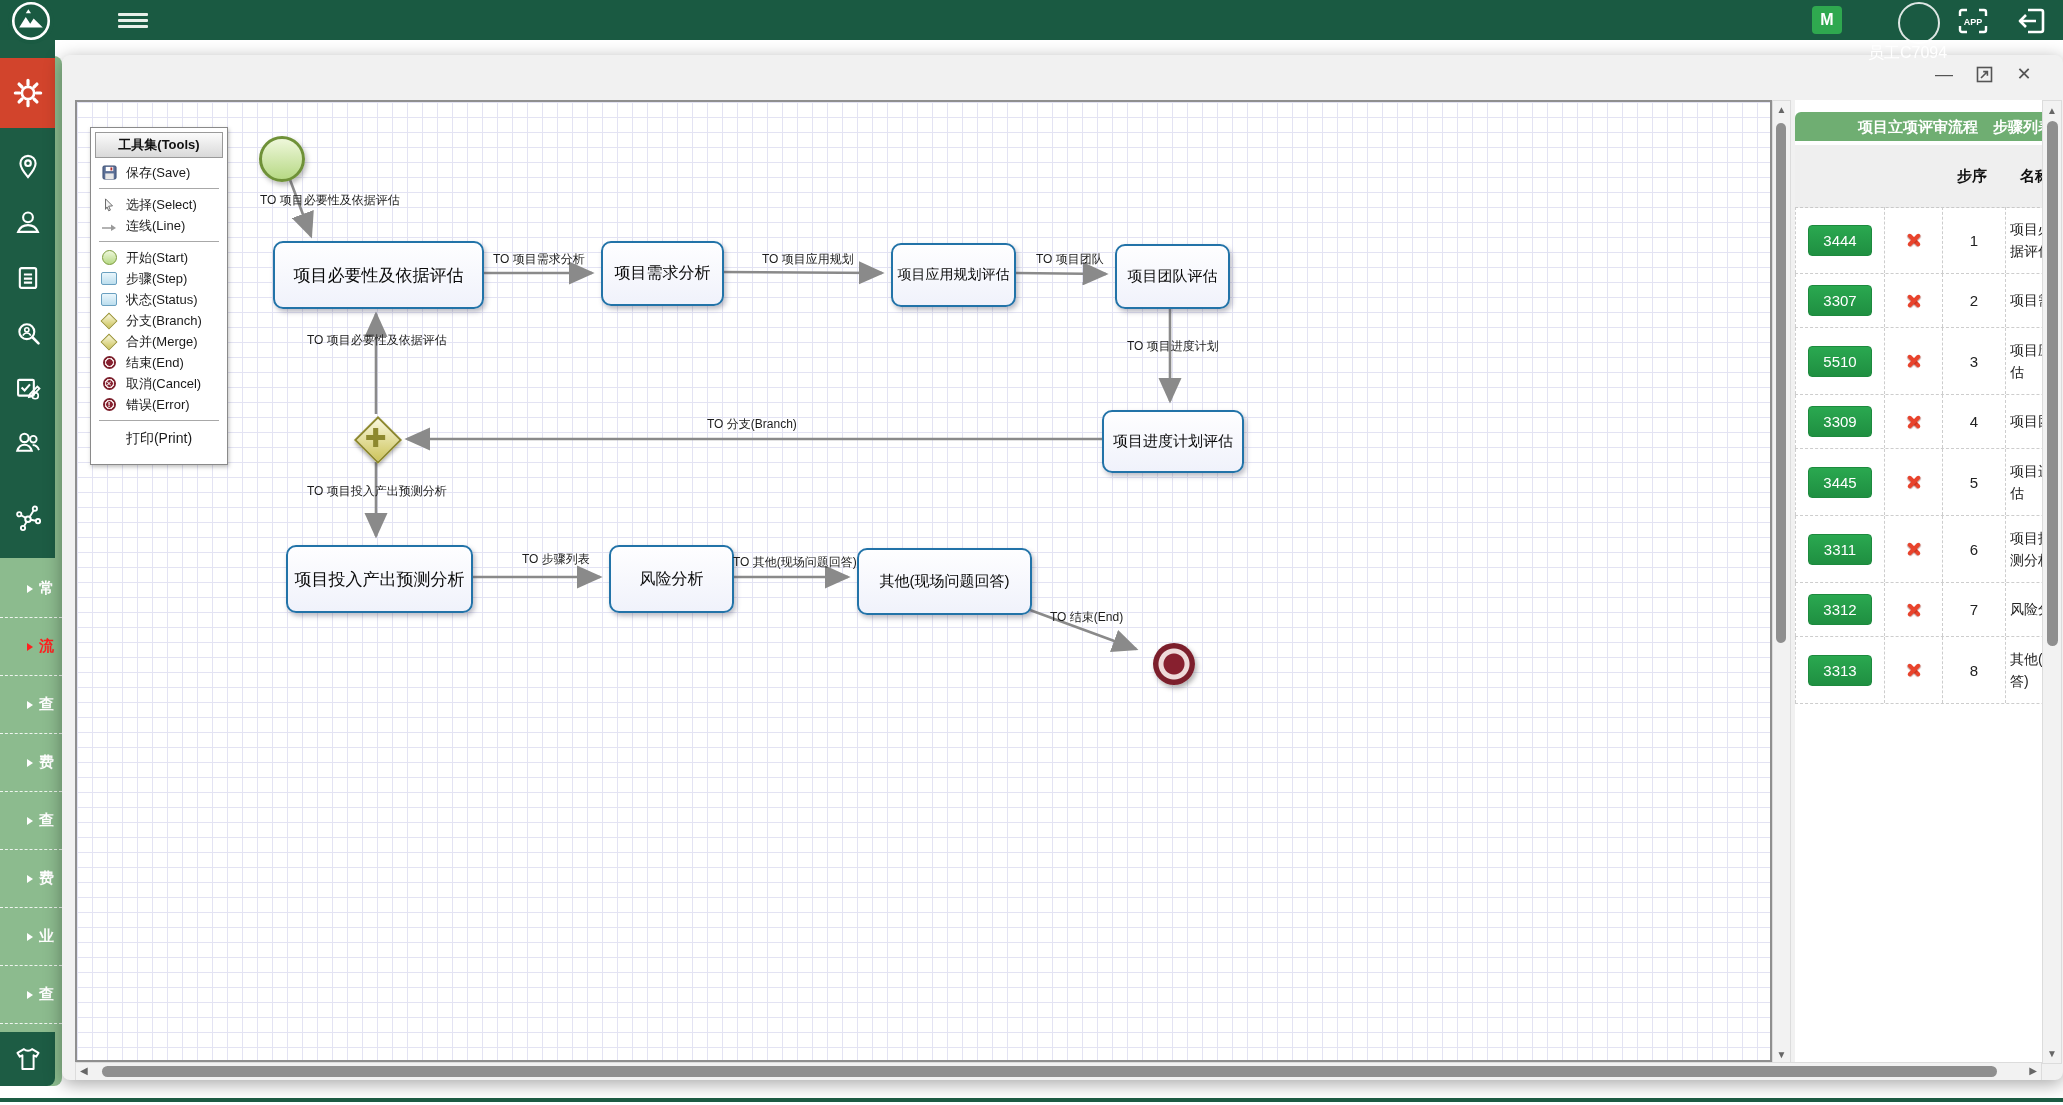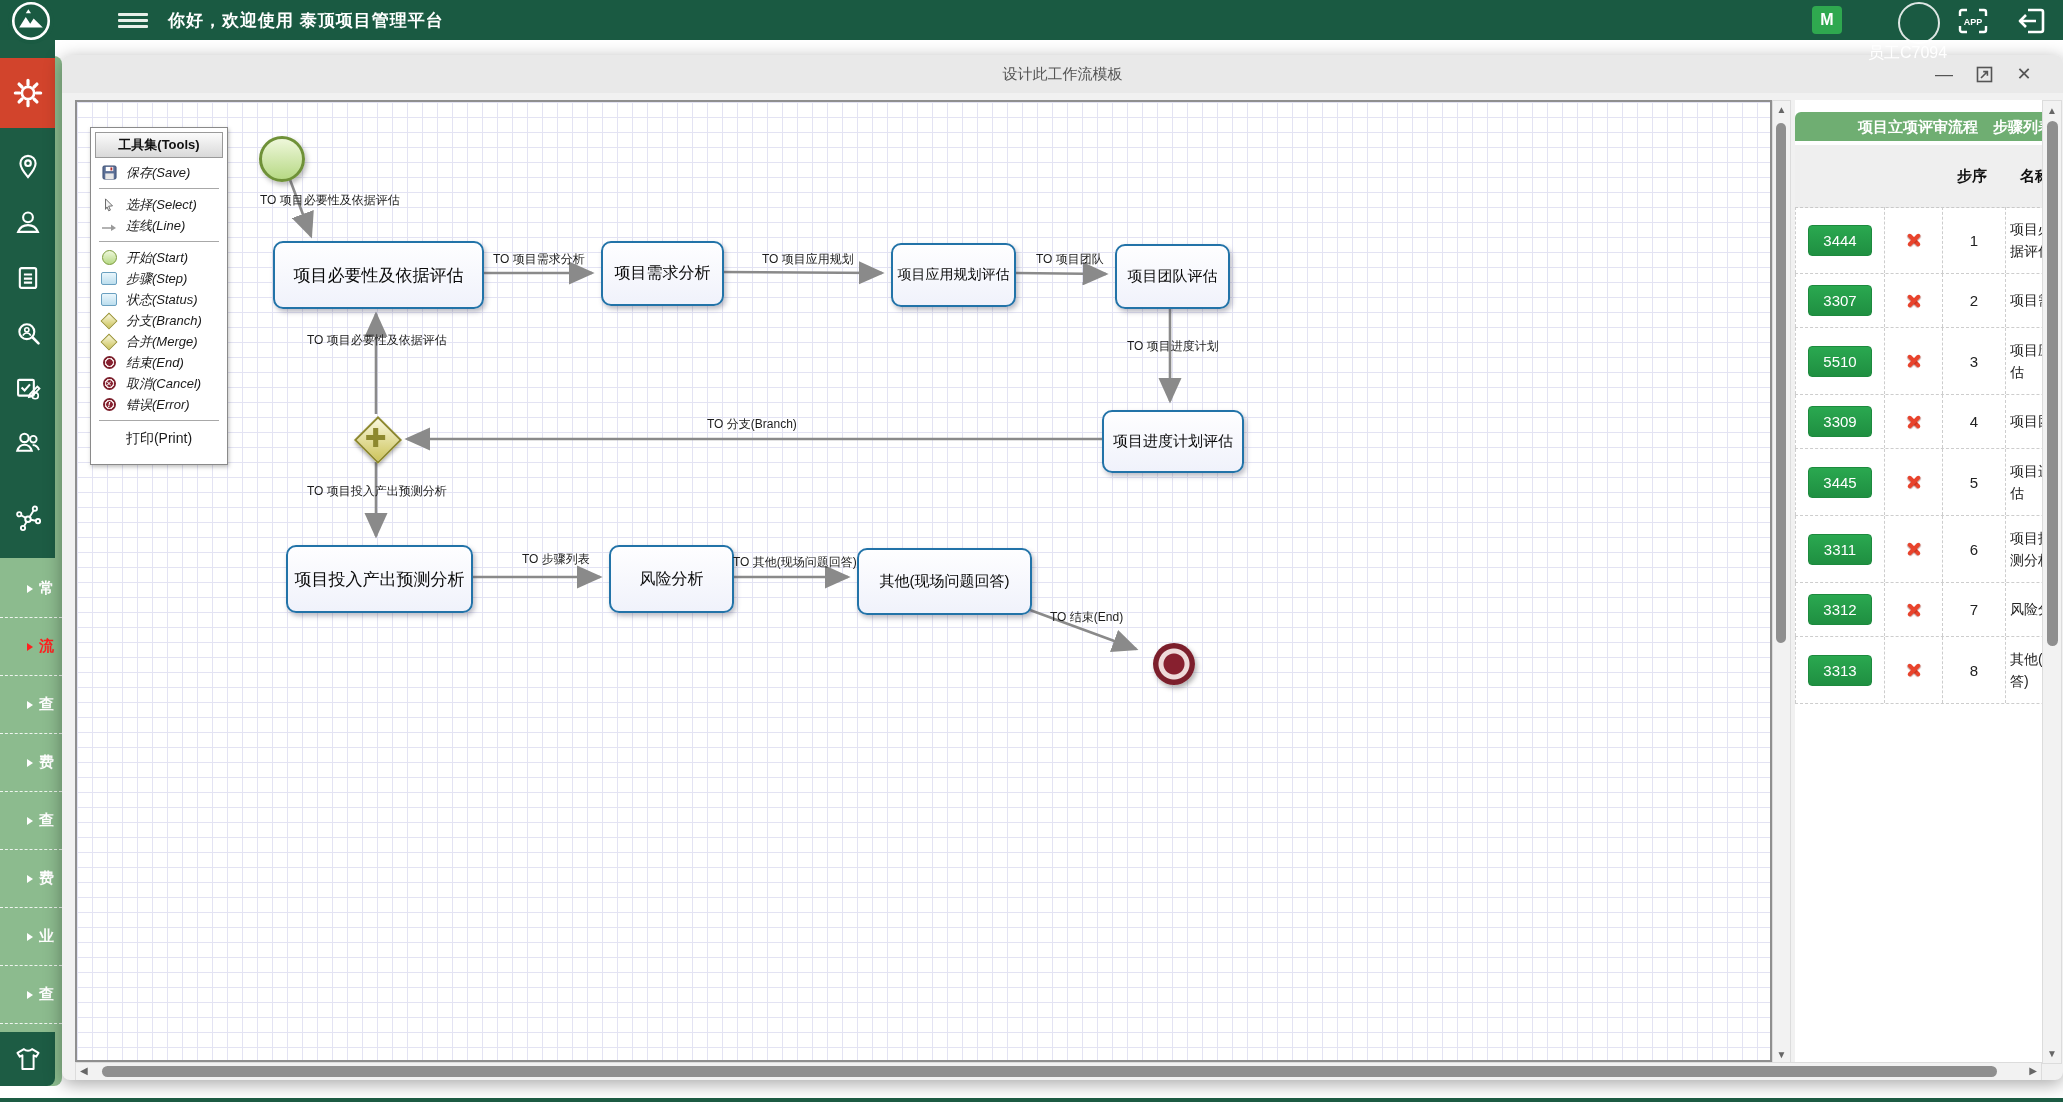--- a/index.html
+++ b/index.html
@@ -38,21 +38,21 @@
   .wf-box{position:absolute;border:2px solid #2273a8;border-radius:10px;background:linear-gradient(#fefeff,#f0f2fb);box-shadow:2px 3px 5px rgba(60,60,90,.35);display:flex;align-items:center;justify-content:center;font-size:16px;color:#0a0a0a;white-space:nowrap;cursor:move;}
   .wf-start{position:absolute;width:40px;height:40px;border-radius:50%;border:3px solid #6f9138;background:linear-gradient(#eef7da,#b7d985);box-shadow:2px 3px 5px rgba(60,60,60,.35);cursor:move;}
   .wf-end{position:absolute;width:42px;height:42px;border-radius:50%;background:radial-gradient(circle,#87202f 0 10px,#eedada 11px 15px,#7c1f2c 16px 21px);box-shadow:2px 3px 5px rgba(60,60,60,.4);cursor:move;}
   .wf-diamond{position:absolute;width:46px;height:46px;cursor:move;}
   .wf-diamond .dsq{position:absolute;left:8px;top:8px;width:30px;height:30px;transform:rotate(45deg);border:2px solid #8d882e;background:linear-gradient(135deg,#f9f7dc,#cdc45a);box-shadow:2px 2px 4px rgba(60,60,60,.4);}
   .wf-diamond .plus{position:absolute;left:50%;top:50%;transform:translate(-50%,-50%);color:#8d882e;font-size:26px;font-weight:bold;line-height:1;}
   .edge-label{position:absolute;font-size:12px;color:#1c1c1c;white-space:nowrap;}
   
   .palette{position:absolute;left:13px;top:25px;width:136px;background:#fff;border:1px solid #8a8a8a;box-shadow:1px 2px 4px rgba(0,0,0,.25);padding-bottom:14px;z-index:5;}
   .pal-head{margin:4px;background:linear-gradient(#fbfbfb,#d9d9d9);border:1px solid #9a9a9a;text-align:center;font-size:13px;font-weight:bold;color:#111;padding:3px 0;cursor:move;}
-  .pal-item{display:flex;align-items:center;gap:9px;padding:2px 0 2px 10px;font-size:13px;color:#1a1a1a;height:17px;cursor:pointer;font-style:italic;}
+  .pal-item{display:flex;align-items:center;gap:9px;padding:2px 0 2px 10px;font-size:13px;color:#1a1a1a;height:17px;cursor:pointer;}
   .pal-item .pico{width:16px;height:16px;flex:none;display:flex;align-items:center;justify-content:center;}
   .pal-sep{border-top:1px solid #a8a8a8;margin:5px 8px;}
   .pal-print{text-align:center;font-size:14px;color:#1a1a1a;padding:4px 0 2px;cursor:pointer;}
   .ico-start{width:13px;height:13px;border-radius:50%;border:1.5px solid #7a9a3a;background:linear-gradient(#eef7da,#b7d985);}
   .ico-step{width:16px;height:11px;border:1.5px solid #6aa0c0;background:linear-gradient(#eaf6fc,#bcdeee);border-radius:2px;}
   .ico-diamond{width:10px;height:10px;transform:rotate(45deg);border:1.5px solid #99922f;background:linear-gradient(135deg,#f9f7dc,#cdc45a);}
   .ico-ring{width:13px;height:13px;border-radius:50%;background:radial-gradient(circle,#87202f 0 3px,#eedada 3.5px 4.5px,#7c1f2c 5px 7px);position:relative;}
   .ico-ring.x::after{content:"\2715";position:absolute;left:50%;top:50%;transform:translate(-50%,-52%);color:#fff;font-size:7px;font-weight:bold;}
   .ico-ring.e::after{content:"!";position:absolute;left:50%;top:50%;transform:translate(-50%,-54%);color:#fff;font-size:8px;font-weight:bold;}
   
@@ -91,21 +91,20 @@
         <circle cx="16" cy="16" r="13.5" fill="none" stroke="#fff" stroke-width="2"></circle>
         <path d="M7 21l5-8 3.4 5 2.6-4 7 7z" fill="#fff"></path>
         <path d="M12 10l2-3 2 3z" fill="#fff"></path>
       </svg>
     </div>
     <div class="hamburger">
         <i></i>
         <i></i>
         <i></i>
       </div>
-    <div class="welcome">你好，欢迎使用 泰顶项目管理平台</div>
     <div class="m-badge">M</div>
     <div class="user-name">员工C7094</div>
     <div class="avatar-ring"></div>
     <div class="app-icon">
       <svg width="34" height="30" viewBox="0 0 34 30">
         <path d="M4 10V6a2 2 0 0 1 2-2h5M23 4h5a2 2 0 0 1 2 2v4M30 20v4a2 2 0 0 1-2 2h-5M11 26H6a2 2 0 0 1-2-2v-4" fill="none" stroke="#fff" stroke-width="2.4"></path>
         <text x="17" y="19" text-anchor="middle" fill="#fff" font-size="9" font-weight="bold" font-family="Liberation Sans,sans-serif">APP</text>
       </svg>
     </div>
     <div class="logout-icon">
@@ -215,23 +214,20 @@
   </div>
 
   <div class="side-dark-bot">
     <svg width="28" height="28" viewBox="0 0 24 24">
       <path d="M8.5 3.5L3 6.8l2 3.2 2.2-1.2V20.5h9.6V8.8L19 10l2-3.2-5.5-3.3c-.9 1-1.9 1.5-3.5 1.5s-2.6-.5-3.5-1.5z" fill="none" stroke="#fff" stroke-width="1.7" stroke-linejoin="round"></path>
     </svg>
   </div>
   <div class="page-bottom-line"></div>
 
   <div class="dialog">
-    <div class="dlg-title">
-      <span>设计此工作流模板</span>
-    </div>
     <div class="dlg-ctrls">
       <div class="dlg-ctrl">—</div>
       <div class="dlg-ctrl">
         <svg width="17" height="17" viewBox="0 0 17 17">
             <rect x="1.5" y="1.5" width="14" height="14" fill="none" stroke="#555" stroke-width="1.6"></rect>
             <path d="M5 12l6-6M7.2 5.6H11.4V9.8" fill="none" stroke="#555" stroke-width="1.6"></path>
           </svg>
       </div>
       <div class="dlg-ctrl">✕</div>
     </div>

